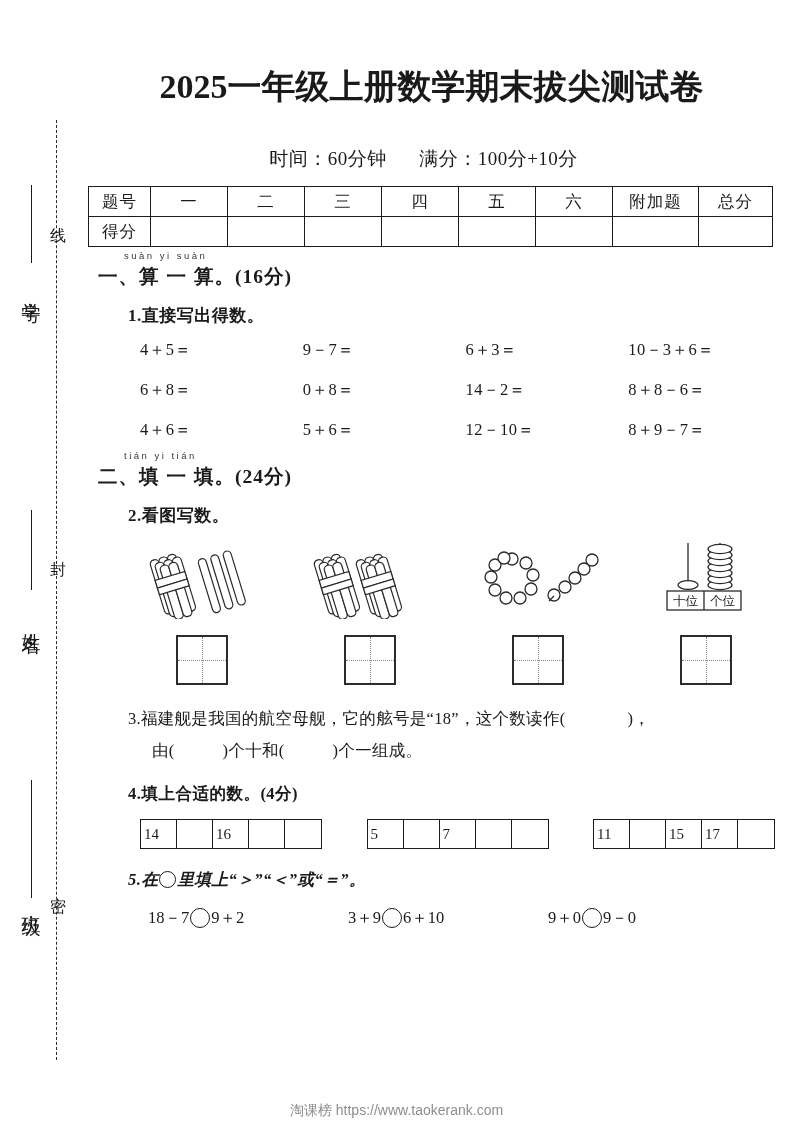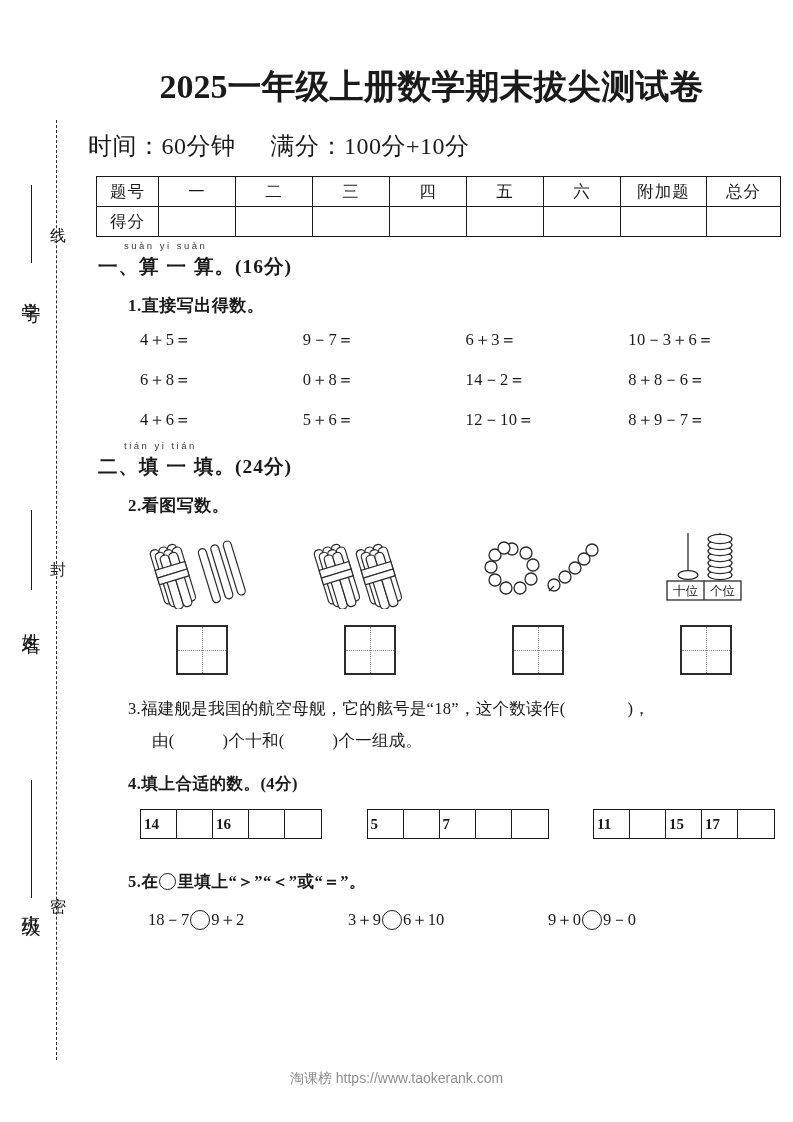--- a/index.html
+++ b/index.html
@@ -76,31 +76,31 @@
     font-size: 34px;
     font-weight: bold;
     letter-spacing: 0px;
     margin: 0;
     padding-top: 64px;
     font-family: "Liberation Serif", "DejaVu Serif", serif;
     white-space: nowrap;
   }
 
   .exam-meta {
-    text-align: left;
-    font-size: 24px;
-    margin-top: 20px;
+    text-align: center;
+    font-size: 19px;
+    margin-top: 36px;
     padding-right: 16px;
     letter-spacing: 0.5px;
   }
   .exam-meta .gap { display: inline-block; width: 22px; }
 
   
   .score-table {
-    margin: 14px 0 0 8px;
+    margin: 14px 0 0 0;
     border-collapse: collapse;
     width: 673px;
     table-layout: fixed;
   }
   .score-table td {
     border: 1.3px solid #1a1a1a;
     height: 30px;
     text-align: center;
     font-size: 16.5px;
     letter-spacing: 1px;
@@ -215,21 +215,20 @@
     display: flex;
     border: 1.3px solid #1a1a1a;
   }
   .seq-cell {
     width: 36px; height: 28px;
     border-right: 1.3px solid #1a1a1a;
     font-size: 15px;
     display: flex;
     align-items: center;
     padding-left: 3px;
-    font-weight: bold;
   }
   .seq-cell:last-child { border-right: none; }
   .seq-gap { width: 46px; }
 
   
   .cmp-row {
     margin: 16px 0 0 60px;
     display: flex;
     width: 620px;
   }
@@ -255,21 +254,21 @@
     border: 1.5px solid #1a1a1a;
     border-radius: 50%;
     vertical-align: -3px;
     margin: 0 1px;
   }
 
   
   .watermark {
     position: absolute;
     left: 0; right: 0;
-    top: 1070px;
+    top: 1102px;
     text-align: center;
     font-size: 14px;
     color: #8e8e8e;
     font-family: "Liberation Sans", sans-serif;
   }
 
   svg { display: block; }
 </style>
 </head>
 <body>
@@ -508,21 +507,21 @@
     <div class="seq-gap"></div>
     <div class="seq-strip">
       <div class="seq-cell">11</div>
       <div class="seq-cell"></div>
       <div class="seq-cell">15</div>
       <div class="seq-cell">17</div>
       <div class="seq-cell"></div>
     </div>
   </div>
 
-  <div class="q-head sm" style="margin-top:32px;">
+  <div class="q-head sm" style="margin-top:20px;font-style:italic;">
     <span>5.在</span><span class="inline-circle"></span><span>里填上“＞”“＜”或“＝”。</span>
   </div>
 
 
   <div class="cmp-row">
     <div class="cmp-cell">
       <span>18－7</span>
         <span class="cmp-circle"></span>
         <span>9＋2</span>
     </div>

